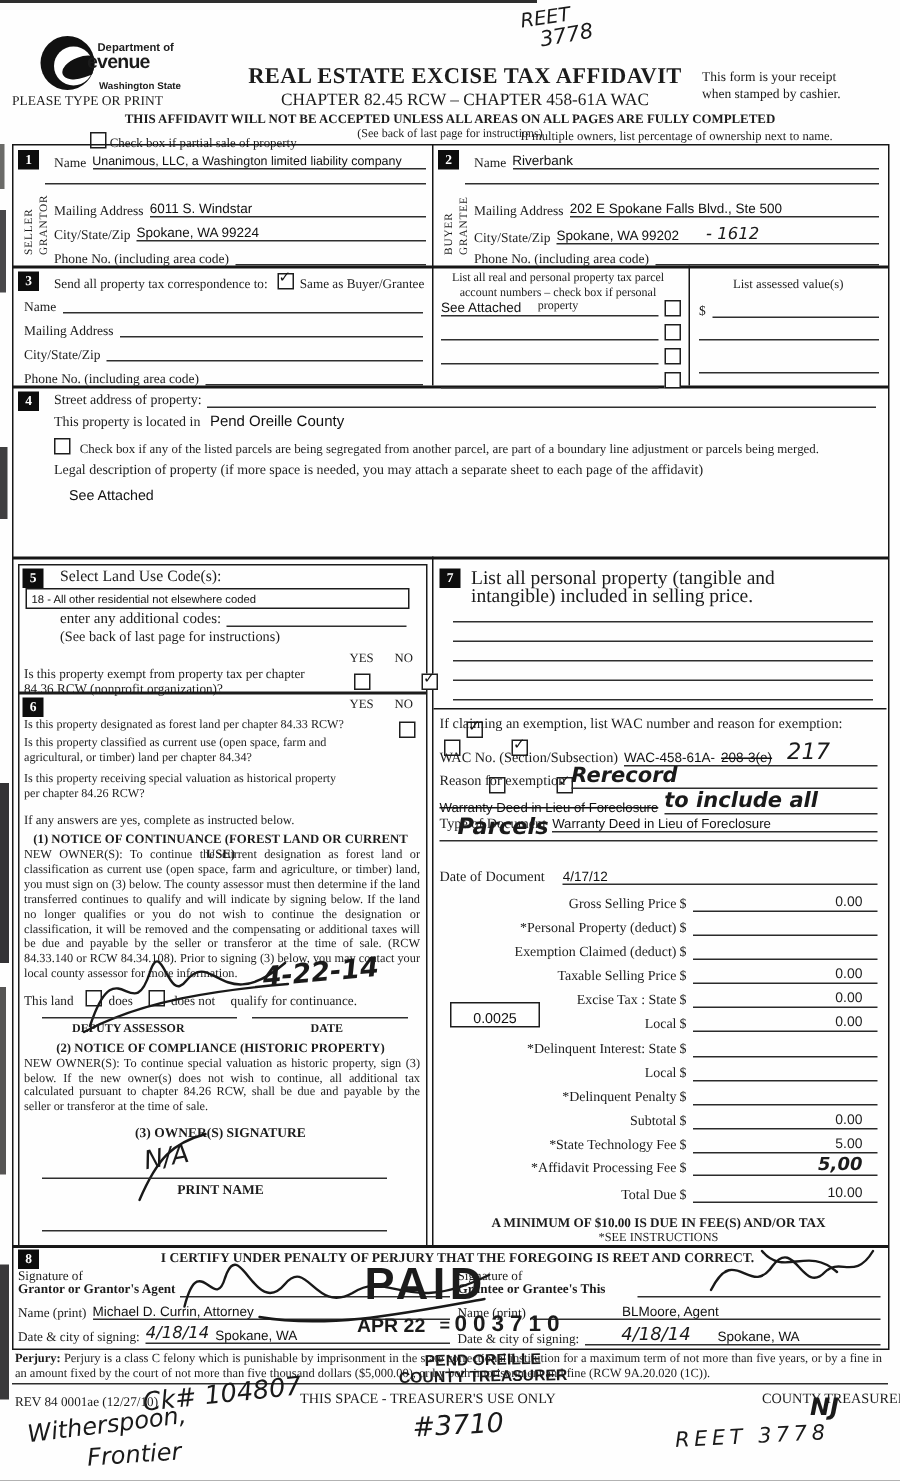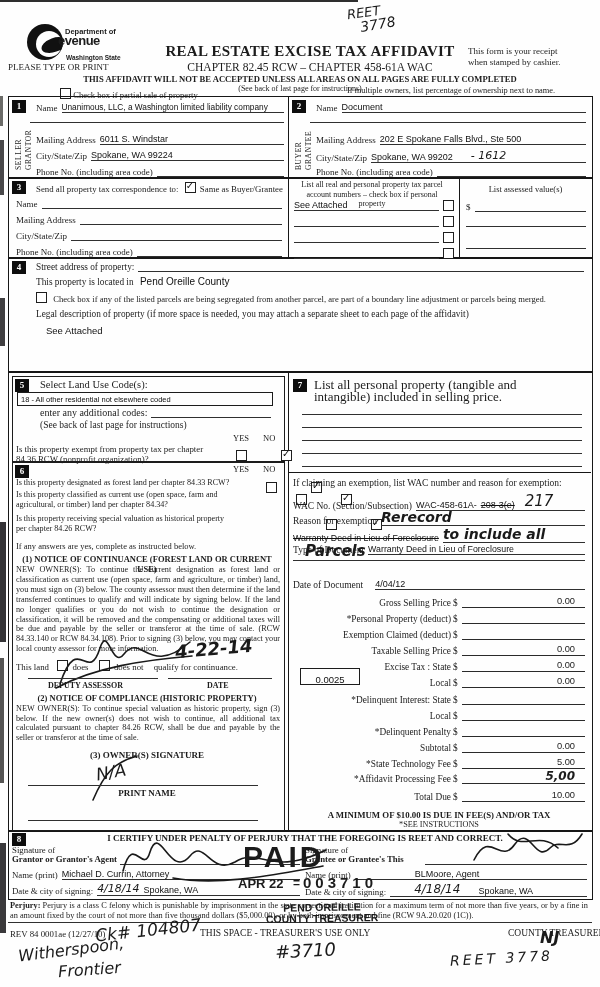--- a/index.html
+++ b/index.html
@@ -119,21 +119,21 @@
 
   
   <div class="badge" style="left:292px;top:100px;">2</div>
   <div class="vlabel" style="left:294px;top:110px;height:60px;">
     <span class="vword">BUYER</span>
     <span class="vword">GRANTEE</span>
   </div>
   <div class="fline" style="left:316px;top:101px;width:270px;">
     <span class="lbl">Name</span>
     <span class="fl-fill">
-        <span class="value">Document</span>
+        <span class="value">Riverbank</span>
       </span>
   </div>
   <div class="line" style="left:310px;top:110px;width:276px;height:12px;"></div>
   <div class="fline" style="left:316px;top:133px;width:270px;">
     <span class="lbl">Mailing Address</span>
     <span class="fl-fill">
         <span class="value">202 E Spokane Falls Blvd., Ste 500</span>
       </span>
   </div>
   <div class="fline" style="left:316px;top:149px;width:270px;">
@@ -317,21 +317,21 @@
   </div>
   <div class="fline" style="left:293px;top:543px;width:292px;">
     <span style="font-size:9.5px;white-space:nowrap;">Type of Document</span>
     <span class="fl-fill">
         <span class="value" style="font-size:8.8px;">Warranty Deed in Lieu of Foreclosure</span>
       </span>
   </div>
   <div class="fline" style="left:293px;top:578px;width:292px;gap:12px;">
     <span style="font-size:9.5px;white-space:nowrap;">Date of Document</span>
     <span class="fl-fill">
-        <span class="value">4/04/12</span>
+        <span class="value">4/17/12</span>
       </span>
   </div>
 
   
   <div class="mrow" style="top:595px;">
     <span class="mlabel">Gross Selling Price</span>
     <span class="mdollar">$</span>
     <span class="mval">0.00</span>
   </div>
   <div class="mrow" style="top:611px;">

